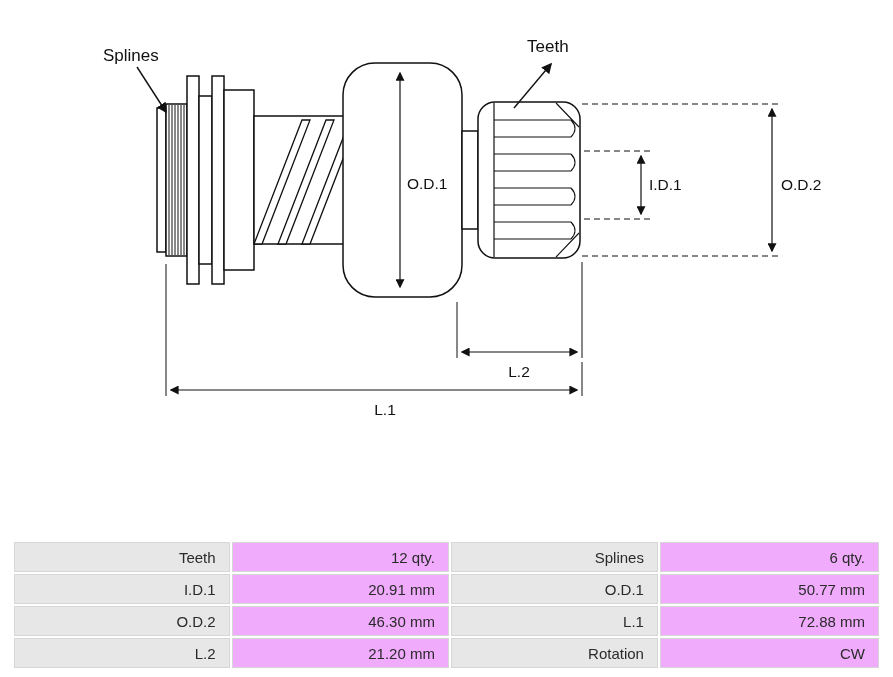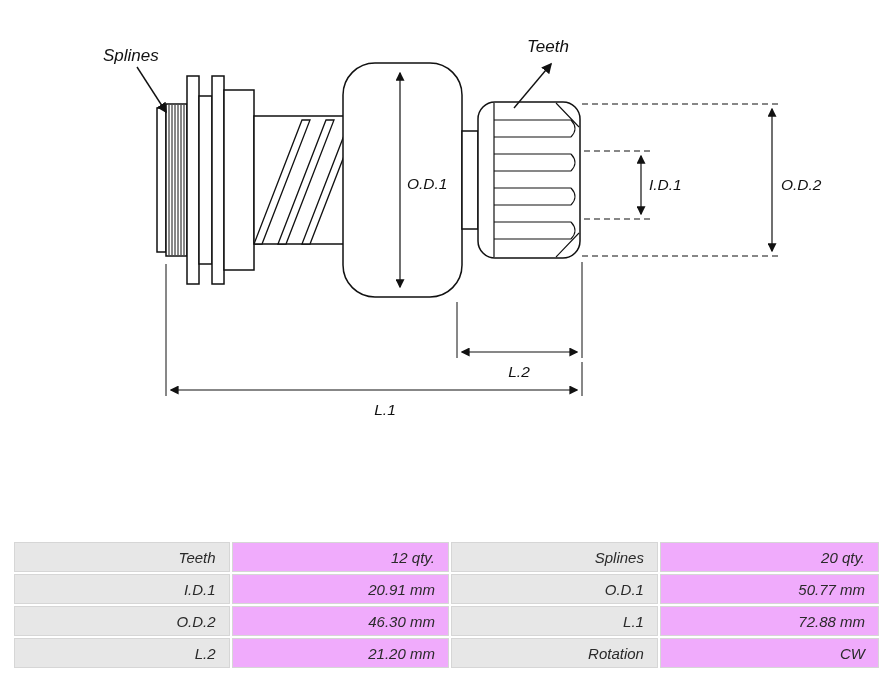--- a/index.html
+++ b/index.html
@@ -4,21 +4,20 @@
 <style>
   * { margin: 0; padding: 0; box-sizing: border-box; }
   html, body { background: #ffffff; }
   body { font-family: "Liberation Sans", sans-serif; }
   .page {
     position: relative;
     width: 893px;
     height: 677px;
     background: #ffffff;
     overflow: hidden;
-    font-style: italic;
   }
   .drawing {
     position: absolute;
     top: 0;
     left: 0;
     width: 893px;
     height: 440px;
   }
   .drawing svg { display: block; }
   .dim-label { font-family: "Liberation Sans", sans-serif; fill: #111111; }
@@ -132,21 +131,21 @@
       <col style="width:25.1%">
         <col style="width:25.3%">
         <col style="width:24.1%">
         <col style="width:25.5%">
     </colgroup>
     <tbody>
       <tr>
         <td class="lbl">Teeth</td>
         <td class="val">12 qty.</td>
         <td class="lbl">Splines</td>
-        <td class="val">20 qty.</td>
+        <td class="val">6 qty.</td>
       </tr>
       <tr>
         <td class="lbl">I.D.1</td>
         <td class="val">20.91 mm</td>
         <td class="lbl">O.D.1</td>
         <td class="val">50.77 mm</td>
       </tr>
       <tr>
         <td class="lbl">O.D.2</td>
         <td class="val">46.30 mm</td>

